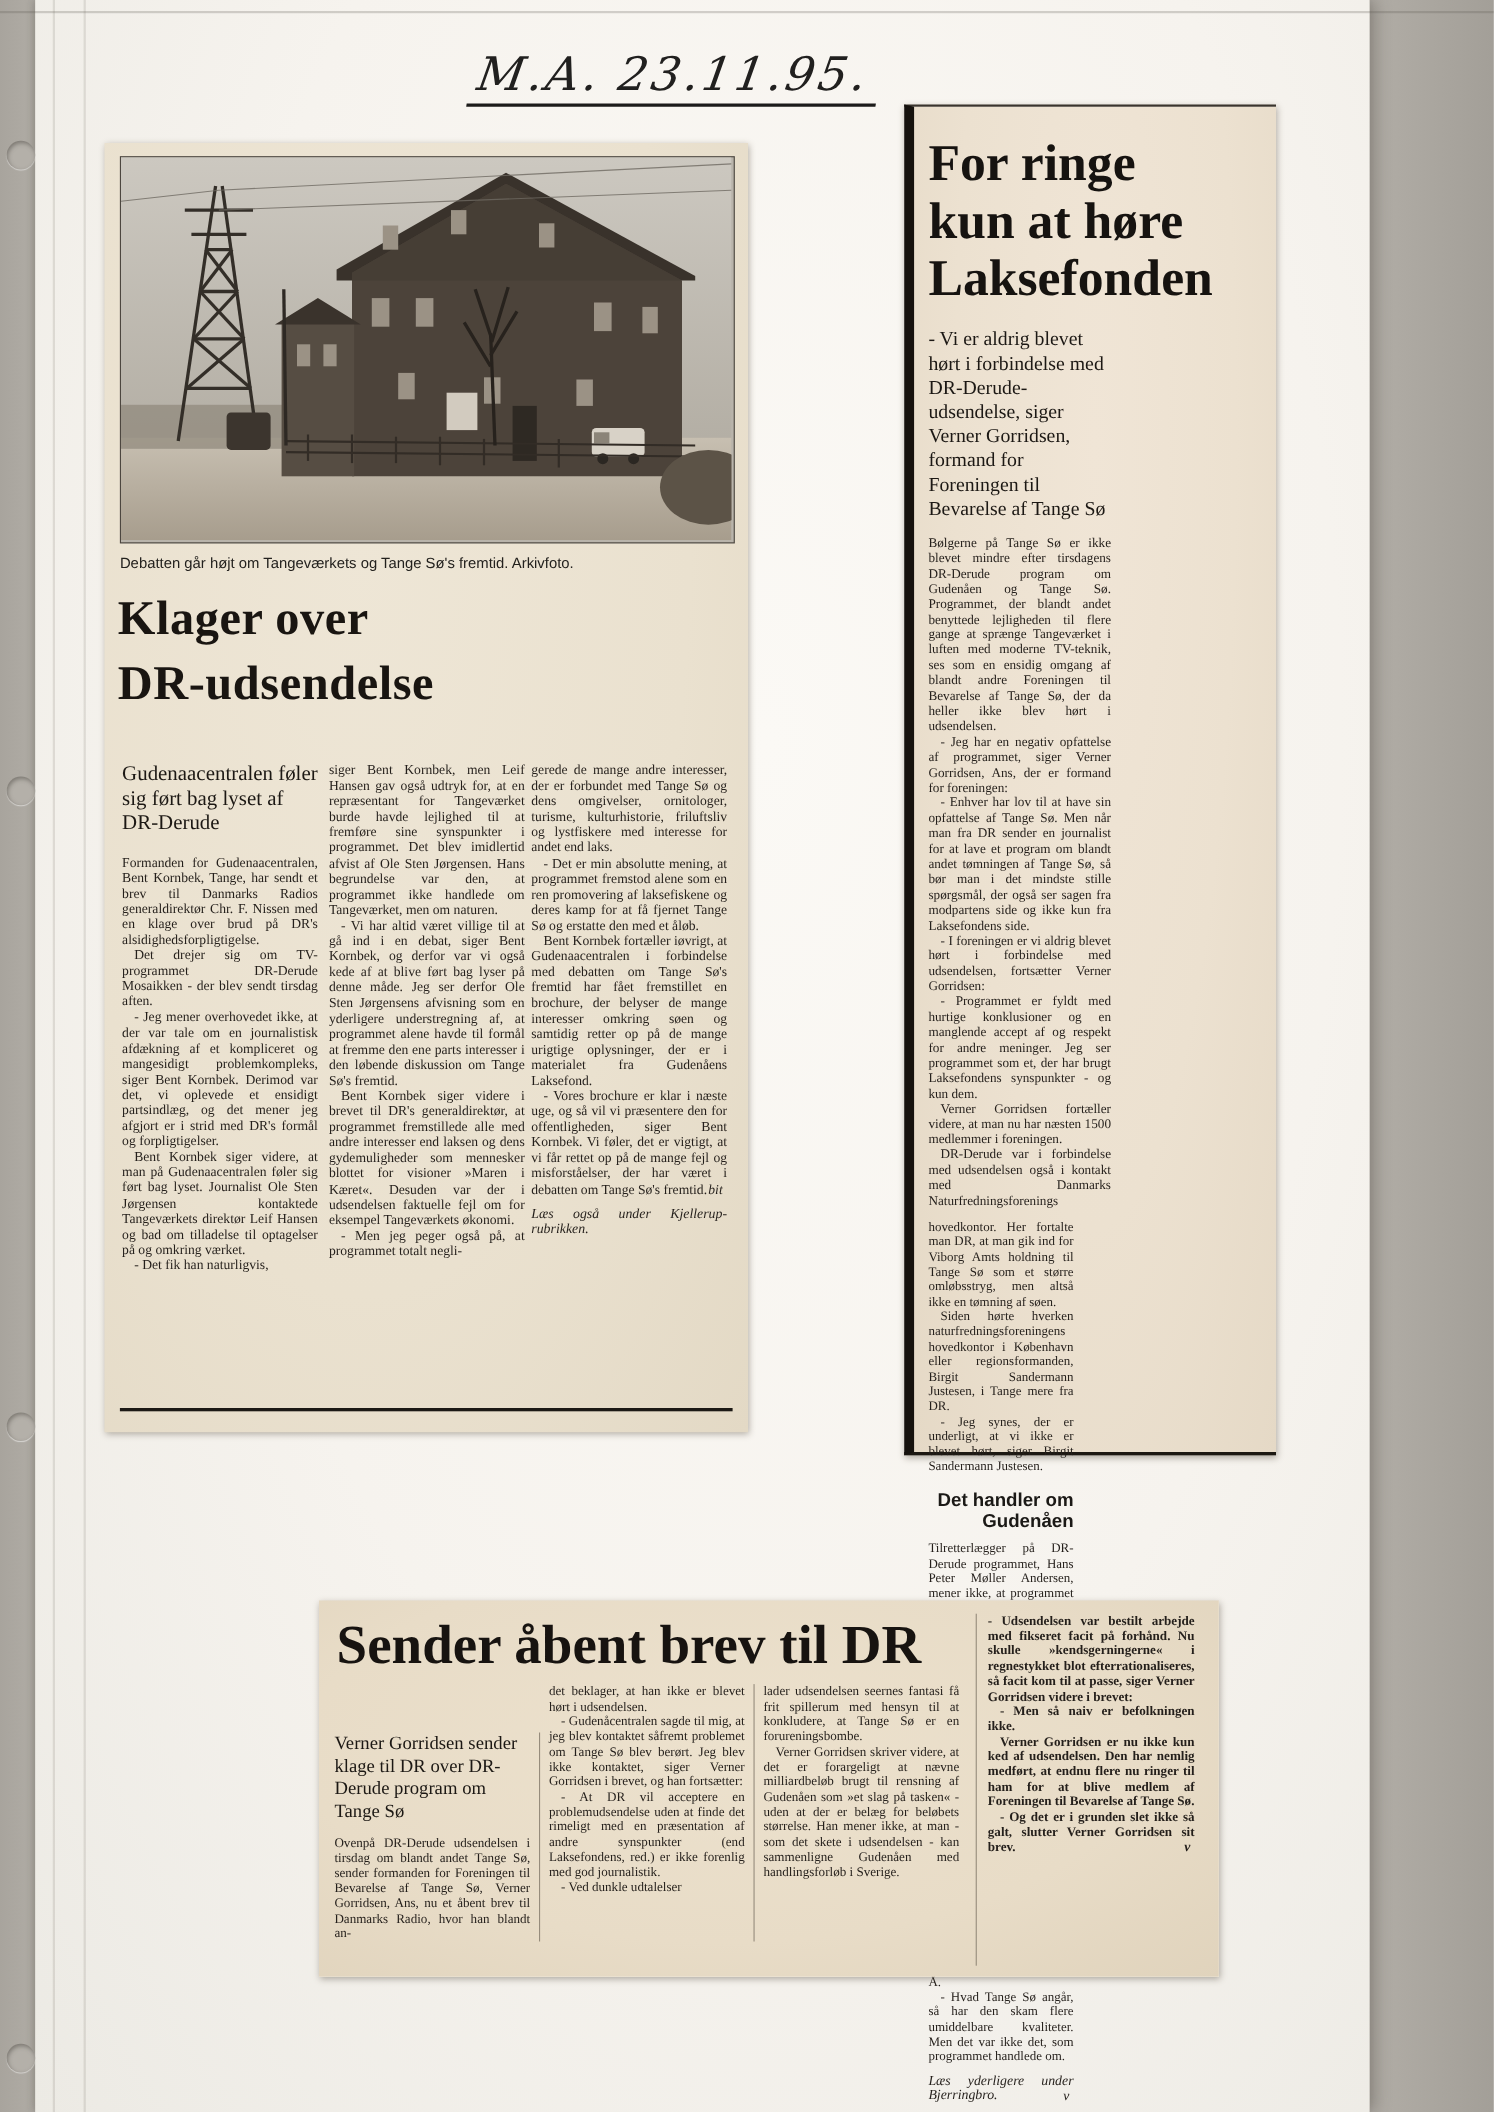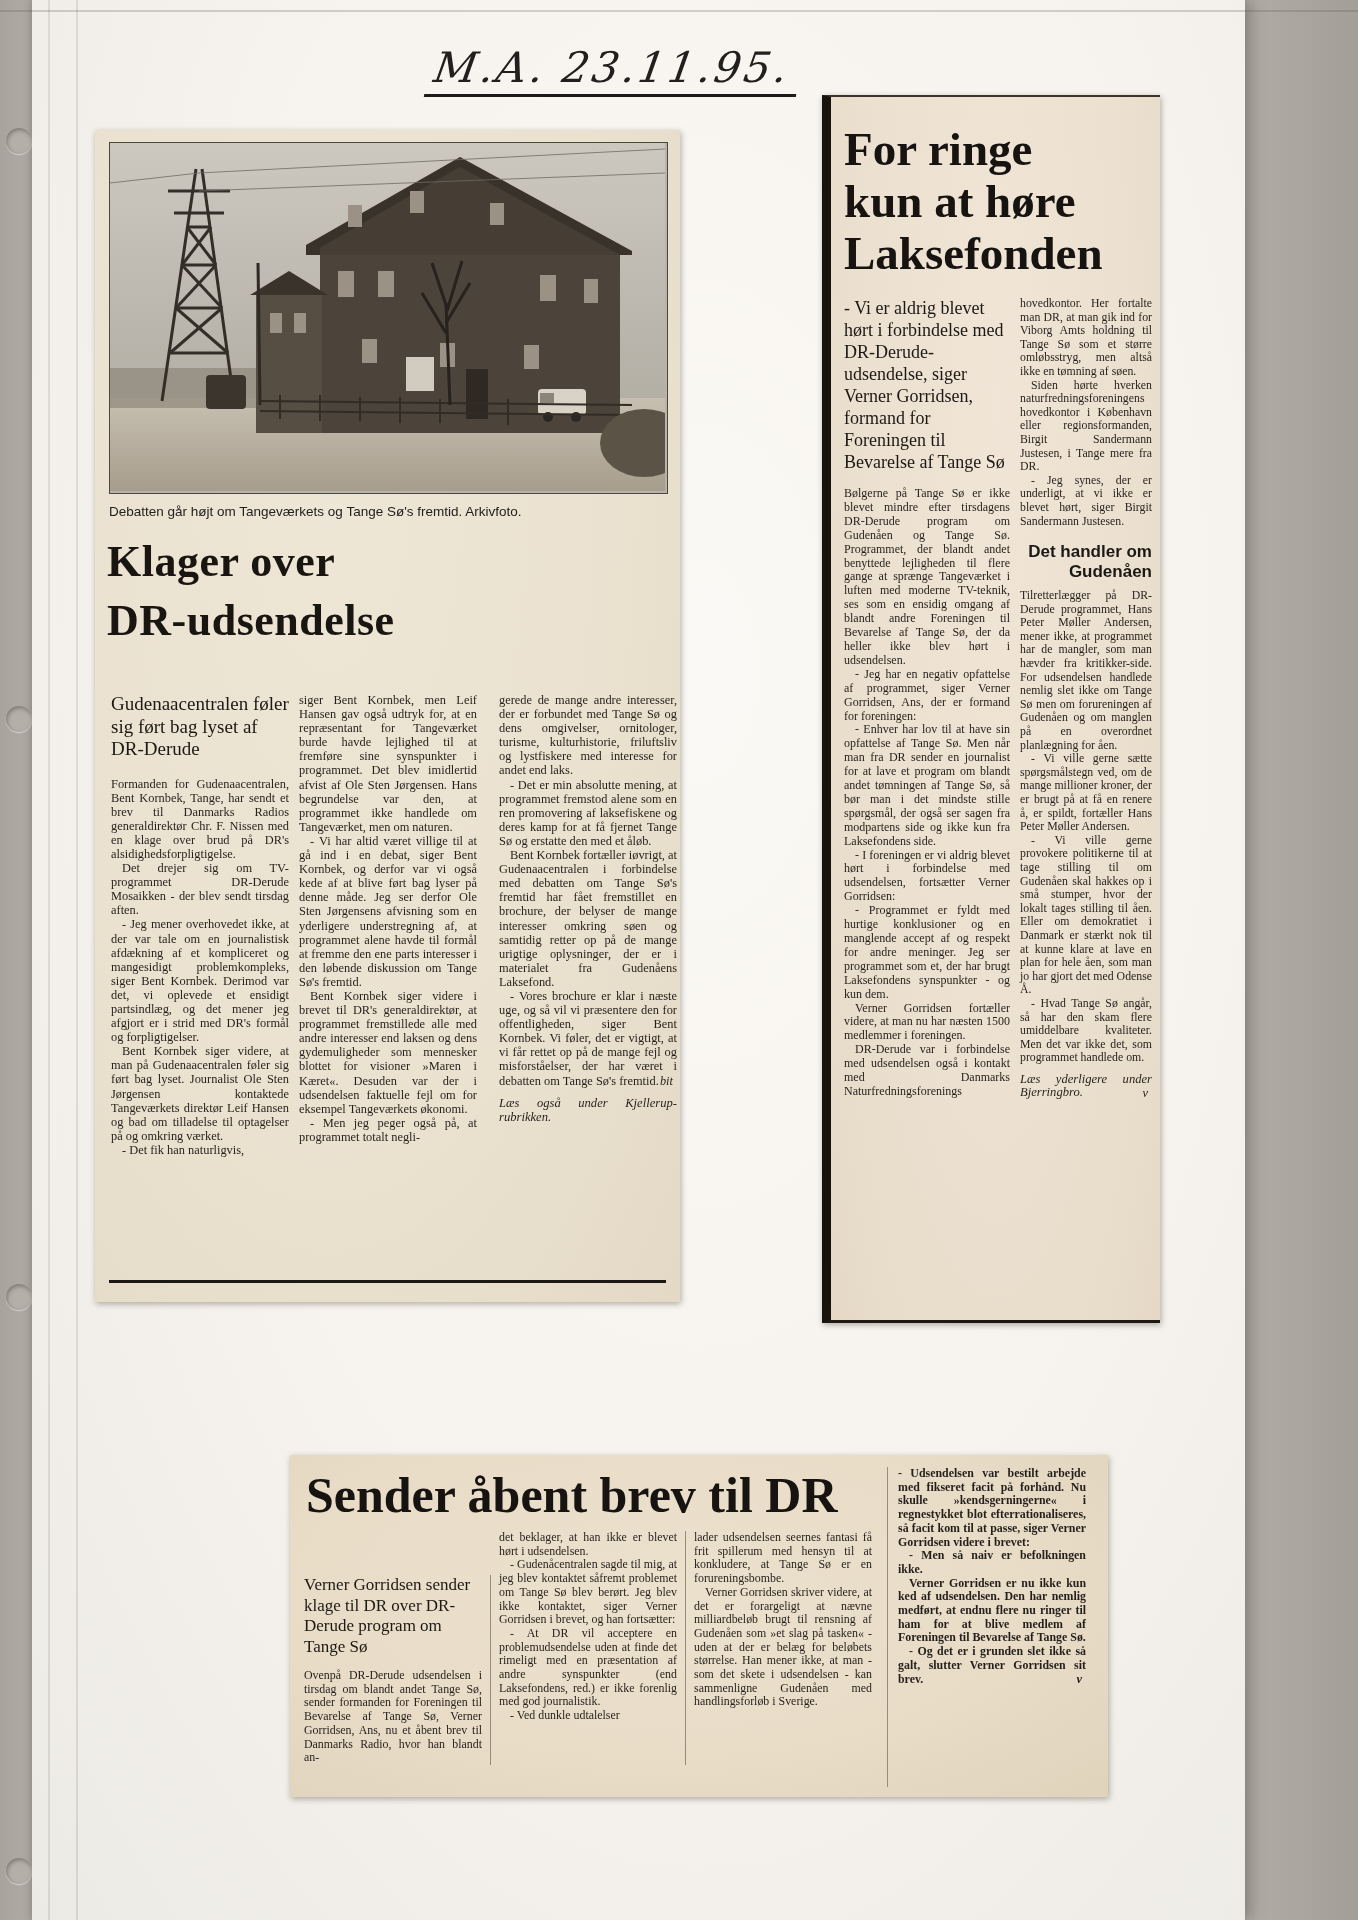--- a/index.html
+++ b/index.html
@@ -32,36 +32,36 @@
   }
   .photo-frame{position:absolute;left:14px;top:12px;width:557px;height:350px;border:1px solid #4c463f;background:#b9b4ab;}
   .photo-frame svg{display:block;}
   .caption{position:absolute;left:14px;top:374px;width:557px;
     font-family:"Liberation Sans",sans-serif;font-size:13.5px;color:#23211e;}
   .lhead{position:absolute;left:12px;top:402px;width:565px;
     font-weight:bold;font-size:44px;line-height:59px;letter-spacing:.5px;color:#191511;}
   .lc-col{position:absolute;top:563px;width:178px;font-size:12.4px;line-height:14.1px;text-align:justify;}
   .lc-1{left:16px;}
   .lc-2{left:204px;}
-  .lc-3{left:404px;}
+  .lc-3{left:388px;}
   .lead-left{font-size:19px;line-height:22.5px;text-align:left;margin-bottom:16px;color:#1c1814;}
   .np{margin:0;text-indent:11px;}
   .np:first-child{text-indent:0;}
   .sig{text-align:right;font-style:italic;font-size:12.4px;margin-top:-14px;padding-right:4px;}
   .footnote{font-style:italic;font-size:12.6px;margin-top:8px;}
   .lrule{position:absolute;left:14px;top:1150px;width:557px;height:3px;background:#1c1915;}
   
   .clip-right{
     left:822px;top:95px;width:338px;height:1228px;box-sizing:border-box;
     background:radial-gradient(ellipse at 50% 25%, #f0e5d6 0%, #ece1d0 55%, #e5d9c6 100%);
     border-left:9px solid #16120e;border-top:2px solid #3a342d;border-bottom:3px solid #1c1812;
     padding:26px 8px 10px 13px;
   }
   .rhead{font-weight:bold;font-size:47px;line-height:52px;letter-spacing:0px;color:#161310;margin-bottom:18px;}
-  .rc-cols{display:flex;gap:10px;}
+  .rc-cols{display:flex;gap:10px;flex-direction:column;}
   .rc-c1{width:166px;font-size:12px;line-height:13.9px;text-align:justify;}
   .rc-c2{width:132px;font-size:11.8px;line-height:13.6px;text-align:justify;}
   .lead-right{font-size:18px;line-height:22px;text-align:left;margin-bottom:14px;color:#1c1814;}
   .subhead{font-family:"Liberation Sans",sans-serif;font-weight:bold;font-size:17px;line-height:19.5px;
     margin:14px 0 8px 0;color:#1b1916;text-align:right;text-indent:0;}
   
   .clip-bottom{
     left:290px;top:1455px;width:818px;height:342px;box-sizing:border-box;
     background:radial-gradient(ellipse at 45% 40%, #ece1cd 0%, #e8dcc7 60%, #e0d3bc 100%);
     padding:12px 10px 10px 12px;display:flex;

